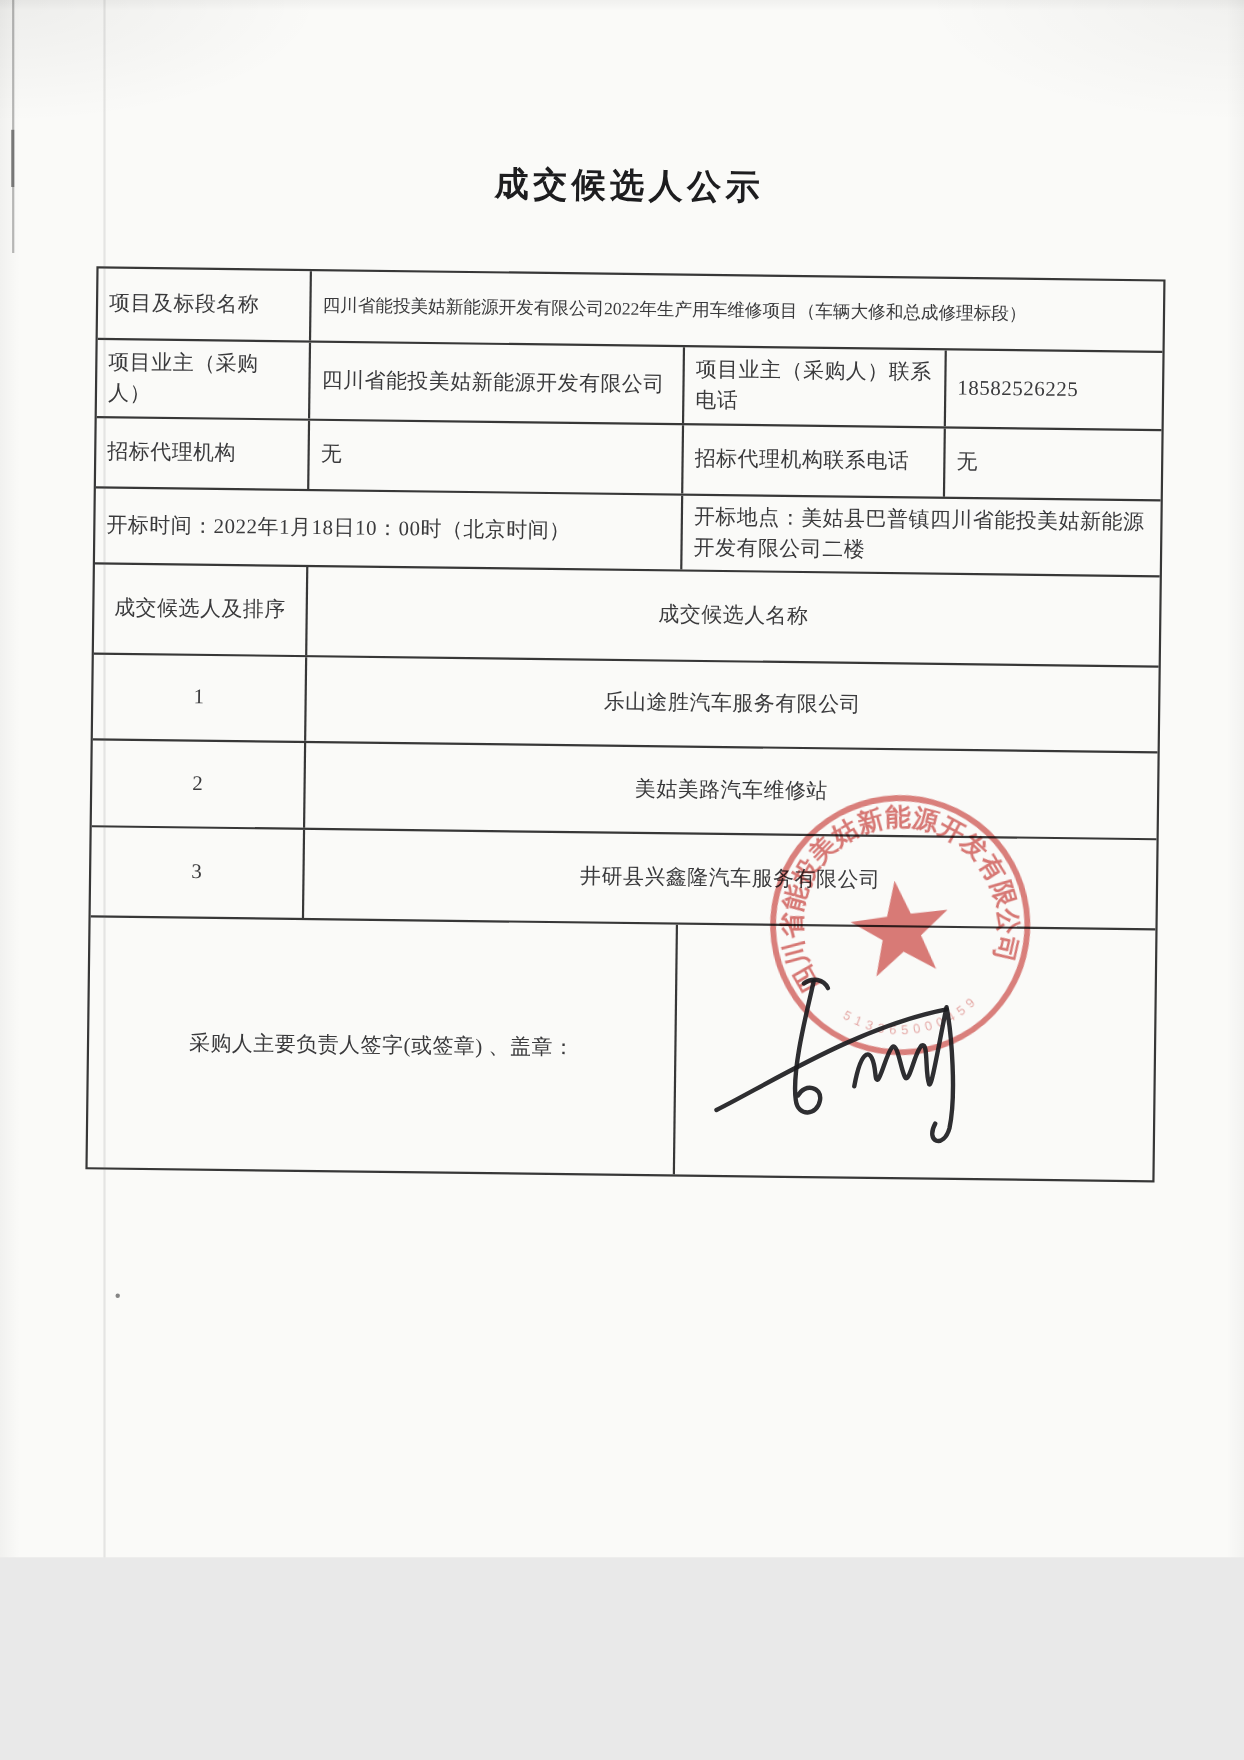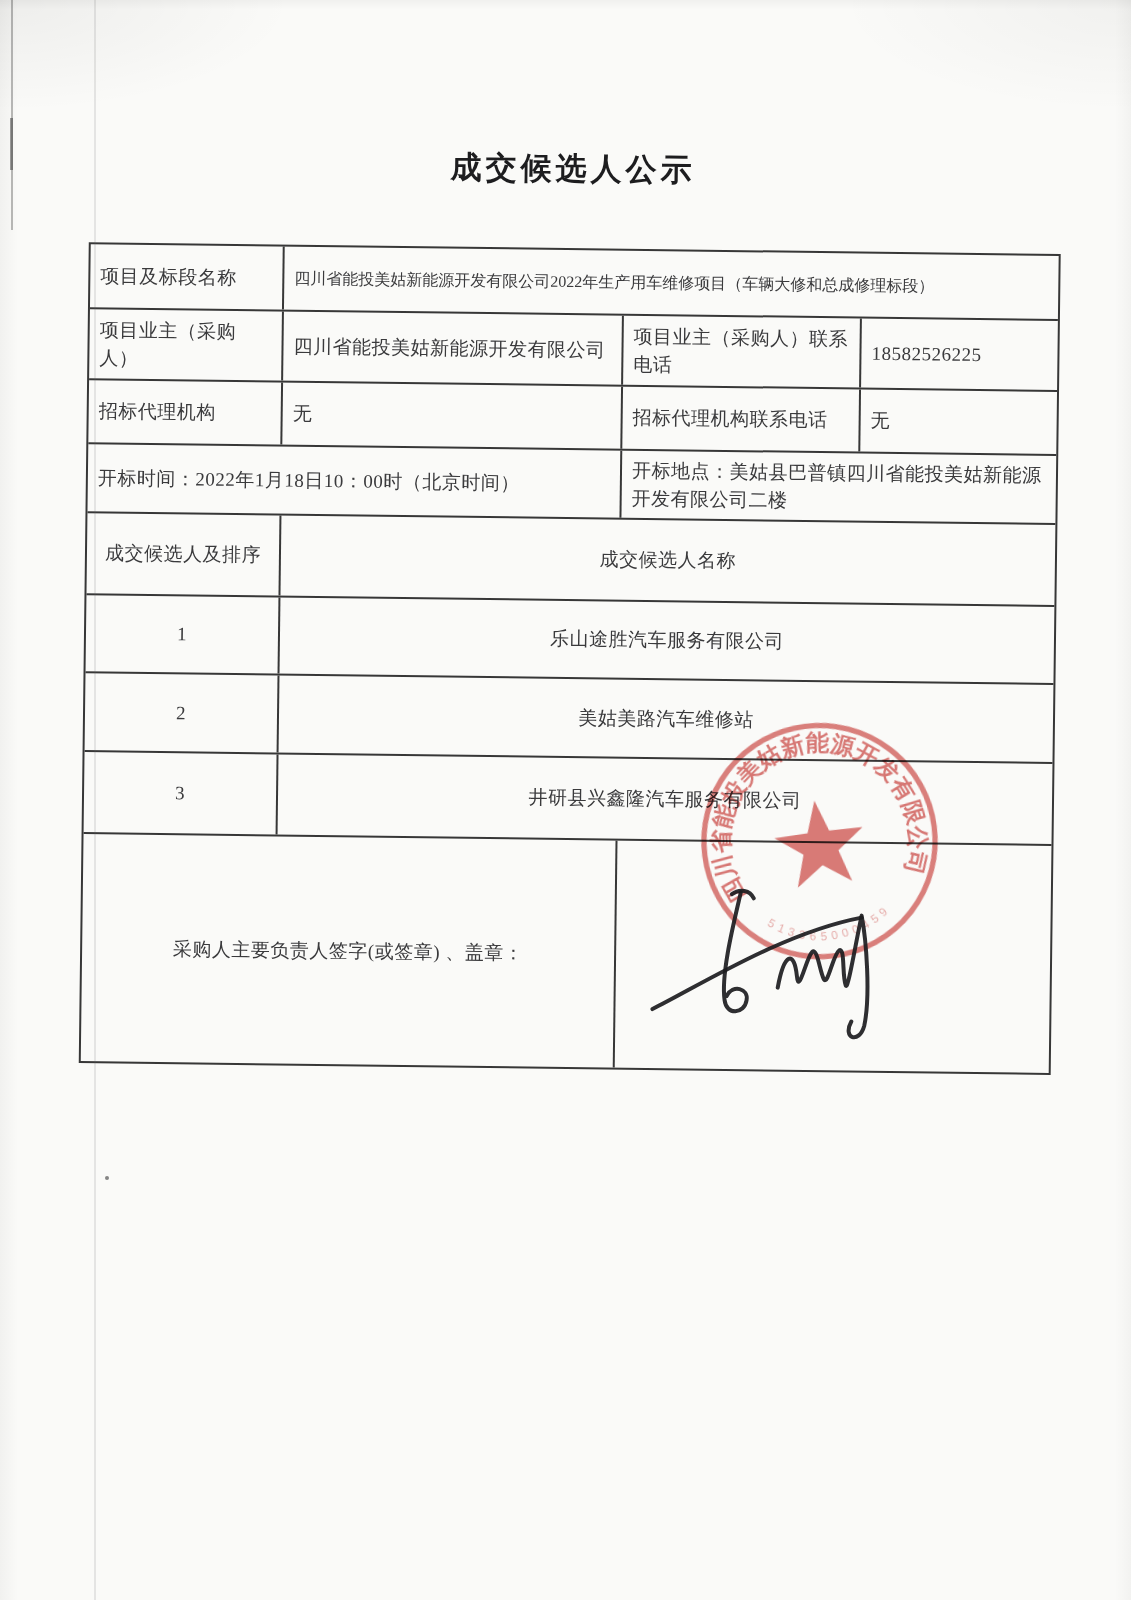--- a/index.html
+++ b/index.html
@@ -1,17 +1,17 @@
 <!DOCTYPE html>
 <html><head>
 <meta charset="utf-8">
 <style>
   html,body{margin:0;padding:0;background:#e9e9e9;}
   #page{
-    position:relative;width:1131px;height:1600px;overflow:hidden;
+    position:relative;width:1131px;height:1416px;overflow:hidden;
     background:
       radial-gradient(ellipse 420px 160px at 0% 0%, rgba(0,0,0,0.05), transparent 70%),
       radial-gradient(ellipse 420px 160px at 100% 0%, rgba(0,0,0,0.04), transparent 70%),
       linear-gradient(90deg, rgba(0,0,0,0.035), transparent 18px),
       linear-gradient(270deg, rgba(0,0,0,0.03), transparent 16px),
       linear-gradient(180deg, rgba(0,0,0,0.04), transparent 10px),
       #fafaf8;
     font-family:"Liberation Serif","DejaVu Serif",serif;
     color:#3a3a3c;
     text-decoration:underline;

